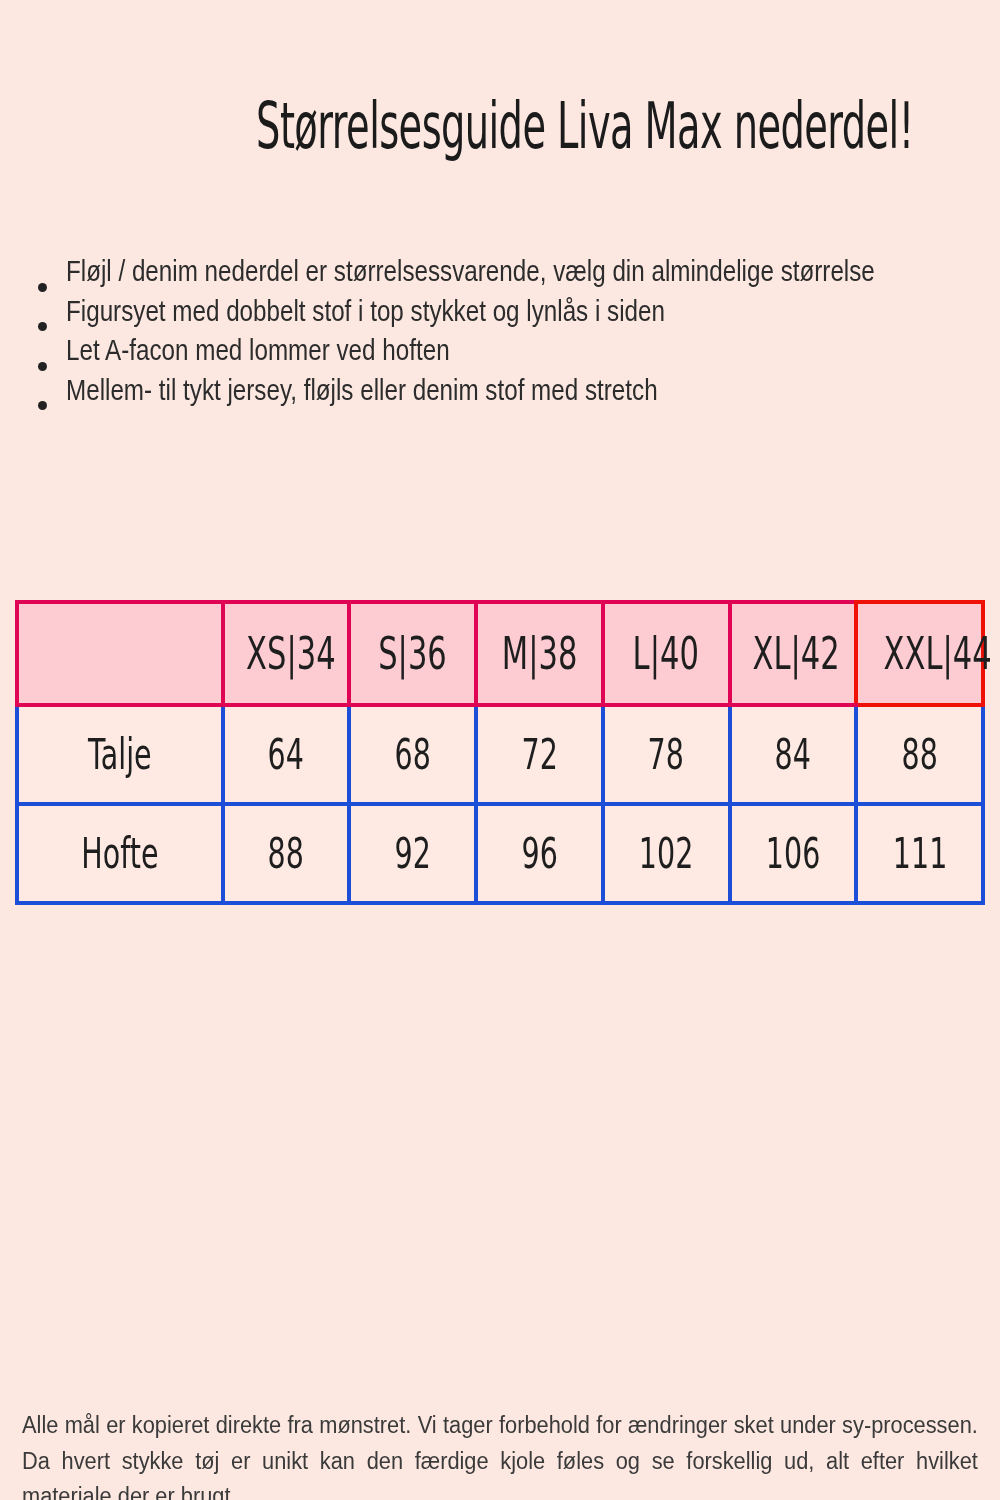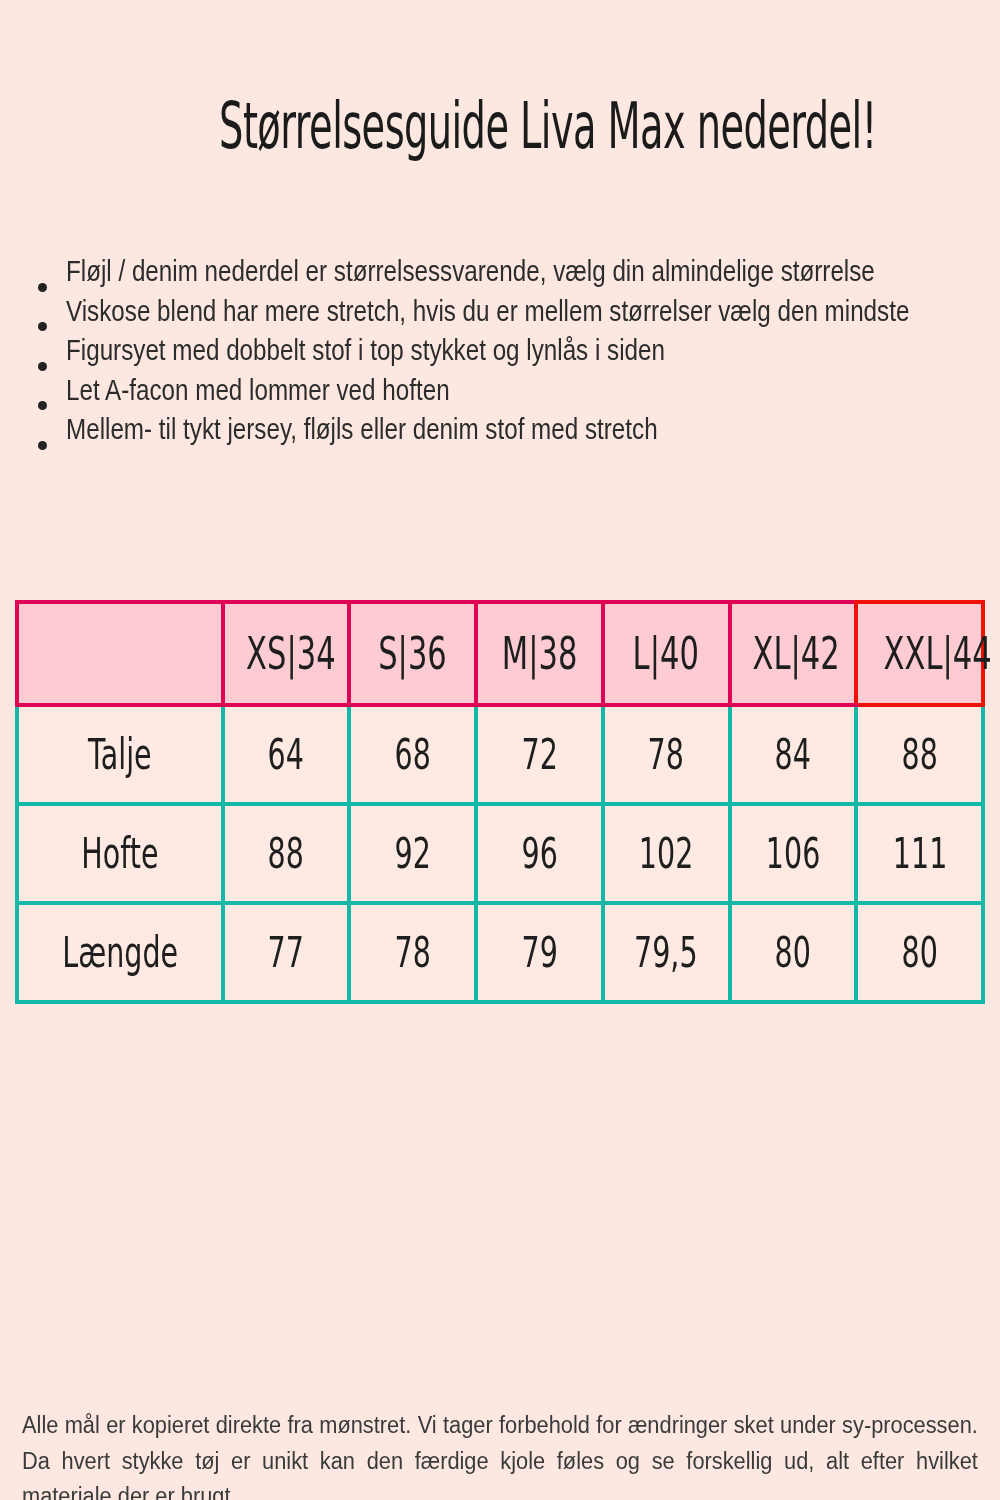--- a/index.html
+++ b/index.html
@@ -13,20 +13,21 @@
   }
 
   
   .title-wrap {
     position: absolute;
     top: 88px;
     left: 0;
     width: 832px;
     text-align: center;
     line-height: 76px;
+    padding-left: 37px;
   }
   .title-text {
     display: inline-block;
     font-family: "DejaVu Sans", sans-serif;
     font-size: 64px;
     font-weight: 500;
     color: #1b1b1b;
     letter-spacing: -1px;
     white-space: nowrap;
     transform: scaleX(0.60);
@@ -83,21 +84,21 @@
     height: 99px;
     background: #fdccd2;
     border: 4px solid #e00554;
     font-weight: normal;
   }
   .size-table th.col-xl { border-right-color: #ef1105; }
   .size-table th.col-xxl { border-color: #ef1105; text-align: right; }
   .size-table td {
     height: 95px;
     background: #feeae3;
-    border: 4px solid #14b8a6;
+    border: 4px solid #1d4ed8;
   }
   .cond {
     display: inline-block;
     font-family: "DejaVu Sans", sans-serif;
     color: #1e1e1e;
     white-space: nowrap;
     transform: scaleX(0.68);
     transform-origin: 50% 50%;
   }
   .size-table th .cond { font-size: 45px; }
@@ -127,24 +128,20 @@
 <body>
 
 <div class="title-wrap">
   <span class="title-text">Størrelsesguide Liva Max nederdel!</span>
 </div>
 
 <ul class="bullets">
   <li>
     <span class="bullet-dot"></span>
     <span class="bullet-text">Fløjl / denim nederdel er størrelsessvarende, vælg din almindelige størrelse</span>
-  </li>
-  <li>
-    <span class="bullet-dot"></span>
-    <span class="bullet-text">Viskose blend har mere stretch, hvis du er mellem størrelser vælg den mindste</span>
   </li>
   <li>
     <span class="bullet-dot"></span>
     <span class="bullet-text">Figursyet med dobbelt stof i top stykket og lynlås i siden</span>
   </li>
   <li>
     <span class="bullet-dot"></span>
     <span class="bullet-text">Let A-facon med lommer ved hoften</span>
   </li>
   <li>
@@ -186,27 +183,18 @@
     </tr>
     <tr>
       <td><span class="cond">Hofte</span></td>
       <td><span class="cond">88</span></td>
       <td><span class="cond">92</span></td>
       <td><span class="cond">96</span></td>
       <td><span class="cond">102</span></td>
       <td><span class="cond">106</span></td>
       <td><span class="cond">111</span></td>
     </tr>
-    <tr>
-      <td><span class="cond">Længde</span></td>
-      <td><span class="cond">77</span></td>
-      <td><span class="cond">78</span></td>
-      <td><span class="cond">79</span></td>
-      <td><span class="cond">79,5</span></td>
-      <td><span class="cond">80</span></td>
-      <td><span class="cond">80</span></td>
-    </tr>
   </tbody>
 </table>
 
 <div class="footer-wrap">
   <span class="footer-text">Alle mål er kopieret direkte fra mønstret. Vi tager forbehold for ændringer sket under sy-processen. Da hvert stykke tøj er unikt kan den færdige kjole føles og se forskellig ud, alt efter hvilket materiale der er brugt.</span>
 </div>
 
 </body></html>

